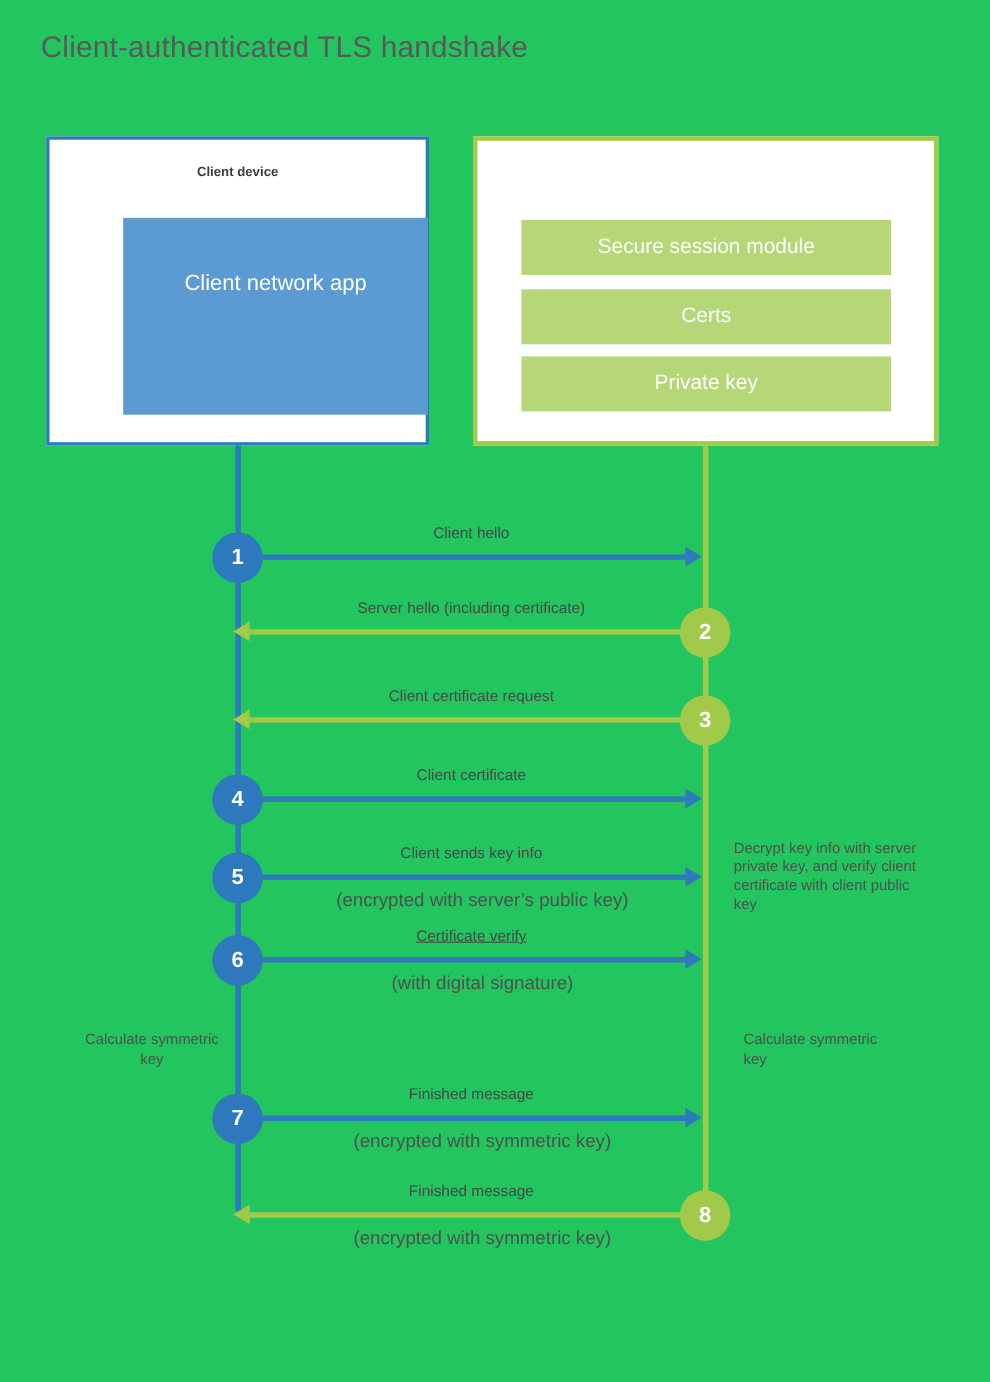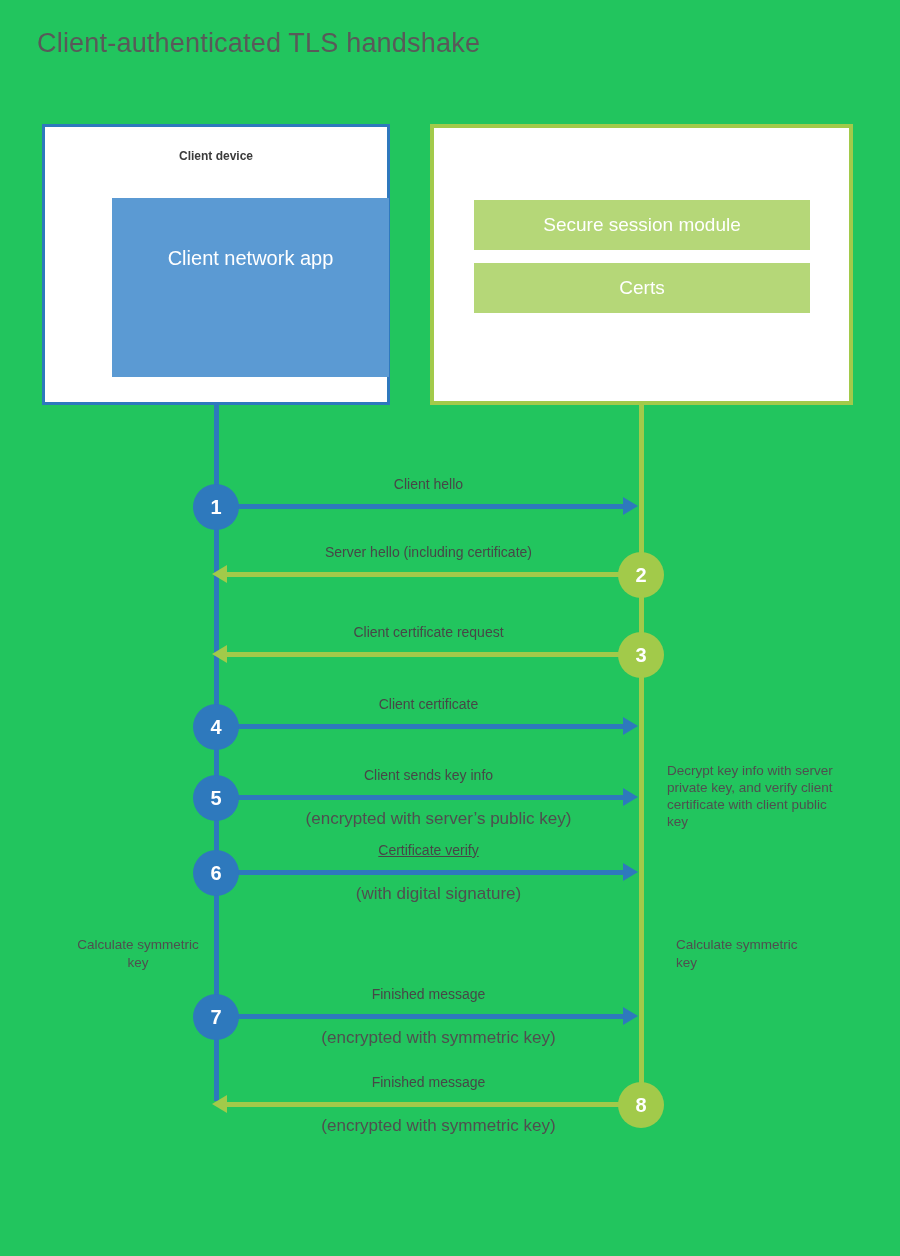--- a/index.html
+++ b/index.html
@@ -73,20 +73,21 @@
   <div class="title">Client-authenticated TLS handshake</div>
 
   <div class="actor-box client-box">
     <div class="actor-title">Client device</div>
     <div class="client-module">Client network app</div>
   </div>
 
   <div class="actor-box server-box">
     <div class="server-module m0">Secure session module</div>
     <div class="server-module m1">Certs</div>
+    <div class="server-module m2">Private key</div>
   </div>
 
   <div class="lifeline blue"></div>
   <div class="lifeline green"></div>
 
   <div id="steps-layer">
       <div class="msg-label" style="top: 476px;">Client hello</div>
       <div class="msg-line" style="top: 504px; background: rgb(46, 121, 189); left: 216px; width: 407px;"></div>
       <div class="msg-head" style="top: 497px; left: 623px; border-left: 15px solid rgb(46, 121, 189);"></div>
       <div class="step-circle" style="left: 193px; top: 484px; background: rgb(46, 121, 189);">1</div>

